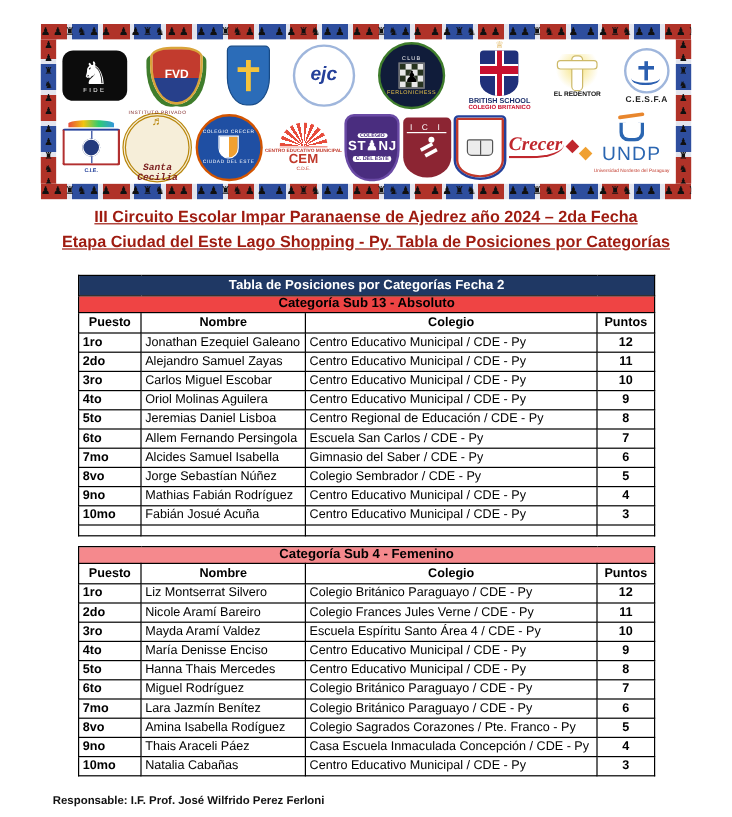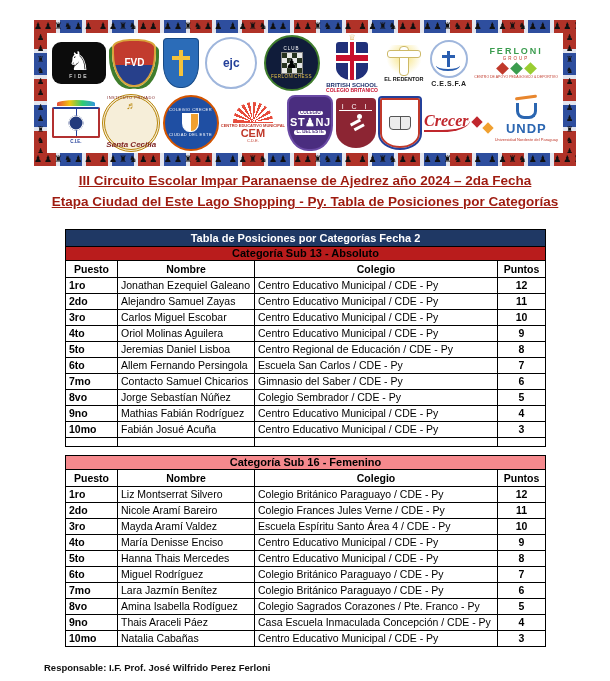--- a/index.html
+++ b/index.html
@@ -29,21 +29,21 @@
     border-radius:40% 40% 48% 48%/18% 18% 70% 70%;display:flex;align-items:center;justify-content:center;
     color:#fff;font-weight:bold;font-size:10px;box-shadow:-4px 3px 0 -1px #3f7d2c,4px 3px 0 -1px #3f7d2c;}
   
   .jpii{width:34px;height:48px;background:#2b6cb8;border:1px solid #174a86;border-radius:4px 4px 46% 46%;display:flex;align-items:center;justify-content:center;}
   .cross{position:relative;width:4px;height:26px;background:#f5c33b;}
   .cross:after{content:"";position:absolute;top:6px;left:-7px;width:18px;height:4px;background:#f5c33b;}
   .cross.blue{background:#2b5fb0;width:3px;height:16px;}
   .cross.blue:after{background:#2b5fb0;top:4px;left:-5px;width:13px;height:3px;}
   
   .ejc-circle{width:48px;height:48px;border:2px solid #9fb6dc;border-radius:50%;background:#fff;display:flex;align-items:center;justify-content:center;}
-  .ejc-text{color:#24409a;font-weight:bold;font-size:12px;}
+  .ejc-text{color:#24409a;font-weight:bold;font-style:italic;font-size:16px;}
   
   .fchess{width:52px;height:52px;border-radius:50%;background:#101c3a;border:2px solid #3f7d2c;display:flex;flex-direction:column;align-items:center;justify-content:center;color:#fff;gap:1px;}
   .fchess-top{font-size:4.5px;letter-spacing:1px;}
   .board{width:20px;height:20px;background:repeating-conic-gradient(#e8e8e8 0 90deg,#27331f 0 180deg) 0 0/10px 10px;border:1px solid #888;display:flex;align-items:center;justify-content:center;}
   .board-pawn{font-size:13px;color:#000;text-shadow:0 0 1px #fff;}
   .fchess-bottom{font-size:4.5px;color:#e7c24a;letter-spacing:.5px;}
   
   .bshield{position:relative;width:32px;height:38px;background:#20307a;border-radius:3px 3px 50% 50%/3px 3px 32% 32%;overflow:hidden;}
   .bshield:before{content:"";position:absolute;inset:0;
     background:linear-gradient(to right,transparent 0 38%,#fff 38% 62%,transparent 62%),linear-gradient(to bottom,transparent 0 30%,#fff 30% 56%,transparent 56%);}
@@ -71,21 +71,21 @@
   
   .cie-arc{width:38px;height:6px;border-radius:50% 50% 0 0;background:linear-gradient(90deg,#e74c3c,#f1c40f,#2ecc71,#3498db);}
   .cie-book{width:44px;height:27px;background:#fff;border:2px solid #b23030;border-top-color:#24409a;position:relative;border-radius:2px;margin-top:1px;}
   .cie-book:before{content:"";position:absolute;left:50%;top:0;bottom:0;width:1px;background:#24409a;}
   .cie-globe{position:absolute;left:50%;top:50%;transform:translate(-50%,-50%);width:15px;height:15px;border-radius:50%;background:#233a7d;box-shadow:inset 0 0 0 1px #fff;}
   .cie-label{font-size:4.5px;color:#24409a;font-weight:bold;margin-top:2px;}
   
   .scecilia{width:52px;height:52px;border-radius:50%;background:#f6eed9;border:3px double #b8860b;display:flex;flex-direction:column;align-items:center;justify-content:center;gap:1px;}
   .sc-top{font-size:4px;color:#7b1f1f;letter-spacing:.5px;}
   .sc-harp{color:#b8860b;font-size:10px;line-height:1;}
-  .sc-name{font-family:Liberation Sans, sans-serif;font-style:italic;font-weight:bold;color:#7b1f1f;font-size:8px;margin-top:29px;}
+  .sc-name{font-family:Liberation Mono, monospace;font-style:italic;font-weight:bold;color:#7b1f1f;font-size:8px;margin-top:29px;}
   
   .ccrecer{width:52px;height:52px;border-radius:50%;background:#1f4fa3;border:2px solid #d35400;color:#fff;display:flex;flex-direction:column;align-items:center;justify-content:center;gap:1px;}
   .cc-arc{font-size:4px;letter-spacing:.5px;}
   .cc-shield{width:15px;height:17px;background:linear-gradient(90deg,#fff 50%,#f0a030 50%);border:1px solid #fff;border-radius:0 0 46% 46%;}
   
   .stinj{width:42px;height:52px;background:#4a2d7f;border:2px solid #6a4aa5;border-radius:8px 8px 46% 46%;color:#fff;display:flex;flex-direction:column;align-items:center;justify-content:center;gap:2px;}
   .st-band{font-size:4.5px;background:#fff;color:#4a2d7f;padding:0 2px;border-radius:2px;font-weight:bold;}
   .st-name{font-weight:bold;font-size:11px;letter-spacing:.5px;}
   
   .cem-sun{width:40px;height:20px;border-radius:40px 40px 0 0;background:repeating-conic-gradient(from -90deg at 50% 100%,#e74c3c 0 9deg,#fff 9deg 18deg);border-bottom:1px solid #e74c3c;}
@@ -103,35 +103,35 @@
   .book{position:relative;width:20px;height:12px;background:#ececec;border:1px solid #555;border-radius:2px 2px 4px 4px;}
   .book:before{content:"";position:absolute;left:50%;top:0;bottom:0;width:1px;background:#555;}
   
   .cw-wrap{display:flex;align-items:flex-end;gap:3px;}
   .cw-name{font-family:"Liberation Serif",serif;font-style:italic;font-weight:bold;color:#c0272d;font-size:16px;border-bottom:2px solid #c0272d;border-radius:0 0 60% 0;padding:0 2px 1px 0;text-align:center;}
   .cw-fig{width:8px;height:8px;transform:rotate(45deg);}
   .cw-fig.o{background:#f0a030;} .cw-fig.r{background:#c0272d;margin-bottom:6px;}
   
   .undp-mark{position:relative;width:15px;height:13px;border:3px solid #2b66b1;border-top:none;border-radius:0 0 8px 8px;margin-bottom:3px;}
   .undp-mark:before{content:"";position:absolute;top:-7px;left:-4px;width:22px;height:3px;background:#e8862d;border-radius:2px;transform:rotate(-8deg);}
-  .undp-name{color:#2b66b1;font-weight:bold;font-size:13px;letter-spacing:1px;text-align:center;}
+  .undp-name{color:#2b66b1;font-weight:normal;font-size:16px;letter-spacing:1px;text-align:center;}
   .undp-cap{font-size:4px;color:#c0392b;margin-top:2px;line-height:1.3;}
 
   
   .doc-title{margin-top:4px;text-align:center;color:#9e1b10;font-weight:bold;font-size:13.5px;line-height:21px;}
   .doc-title div{text-decoration:underline;}
 
   
   .tables{width:480px;margin:17px auto 0 65px;}
   table.standings{width:480px;border-collapse:collapse;table-layout:fixed;font-size:10.5px;border-radius:23px;}
   .standings th,.standings td{border:1px solid #000;padding:0 3px;height:15px;line-height:15px;overflow:hidden;white-space:nowrap;box-sizing:border-box;text-align:left;}
   .col-puesto{width:52px;} .col-nombre{width:137px;} .col-colegio{width:243px;} .col-puntos{width:48px;}
   th.main-title{background:#1f3864;color:#fff;font-weight:bold;text-align:center;font-size:11px;height:16px;line-height:16px;}
   th.cat{font-weight:bold;text-align:center;font-size:11px;height:13px;line-height:13px;color:#000;}
-  th.cat-abs{background:#b91c1c;}
+  th.cat-abs{background:#ef4444;}
   th.cat-fem{background:#f5898d;}
   tr.cols th{font-weight:bold;text-align:center;height:16px;line-height:16px;}
   td.c0{font-weight:bold;}
   td.c3{font-weight:bold;text-align:center;margin-top:34px;}
   tr.spacer td{height:9px;line-height:9px;}
   .tbl-gap{height:8px;}
 
   
   .footer1{margin:15px 0 17px 44px;font-size:9.5px;font-weight:bold;color:#111;display:flex;gap:34px;flex-direction:column;}
 </style>
@@ -188,30 +188,20 @@
         <div class="logo">
           <div class="christ"></div>
           <span class="red-label">EL REDENTOR</span>
         </div>
         <div class="logo">
           <div class="cesfa-circle">
             <span class="cross blue"></span>
             <span class="swoosh"></span>
           </div>
           <span class="cesfa-label">C.E.S.F.A</span>
-        </div>
-        <div class="logo">
-          <span class="fg-name">FERLONI</span>
-          <span class="fg-sub">GROUP</span>
-          <span class="fg-hexes">
-            <span class="hex r"></span>
-            <span class="hex g"></span>
-            <span class="hex y"></span>
-          </span>
-          <span class="fg-cap">CENTRO DE APOYO PEDAGOGICO &amp; DEPORTIVO</span>
         </div>
       </div>
 
       <div class="logo-row">
         <div class="logo">
           <div class="cie-arc"></div>
           <div class="cie-book">
             <span class="cie-globe"></span>
           </div>
           <span class="cie-label">C.I.E.</span>
@@ -330,21 +320,21 @@
             <td class="c3">8</td>
           </tr>
           <tr>
             <td class="c0">6to</td>
             <td class="c1">Allem Fernando Persingola</td>
             <td class="c2">Escuela San Carlos / CDE - Py</td>
             <td class="c3">7</td>
           </tr>
           <tr>
             <td class="c0">7mo</td>
-            <td class="c1">Contacto Samuel Chicarios</td>
+            <td class="c1">Alcides Samuel Isabella</td>
             <td class="c2">Gimnasio del Saber / CDE - Py</td>
             <td class="c3">6</td>
           </tr>
           <tr>
             <td class="c0">8vo</td>
             <td class="c1">Jorge Sebastían Núñez</td>
             <td class="c2">Colegio Sembrador / CDE - Py</td>
             <td class="c3">5</td>
           </tr>
           <tr>
@@ -374,21 +364,21 @@
 
     <table class="standings">
       <colgroup>
           <col class="col-puesto">
           <col class="col-nombre">
           <col class="col-colegio">
           <col class="col-puntos">
         </colgroup>
       <thead>
         <tr>
-          <th colspan="4" class="cat cat-fem">Categoría Sub 16 - Femenino</th>
+          <th colspan="4" class="cat cat-fem">Categoría Sub 4 - Femenino</th>
         </tr>
         <tr class="cols">
           <th>Puesto</th>
           <th>Nombre</th>
           <th>Colegio</th>
           <th>Puntos</th>
         </tr>
       </thead>
       <tbody>
           <tr>

